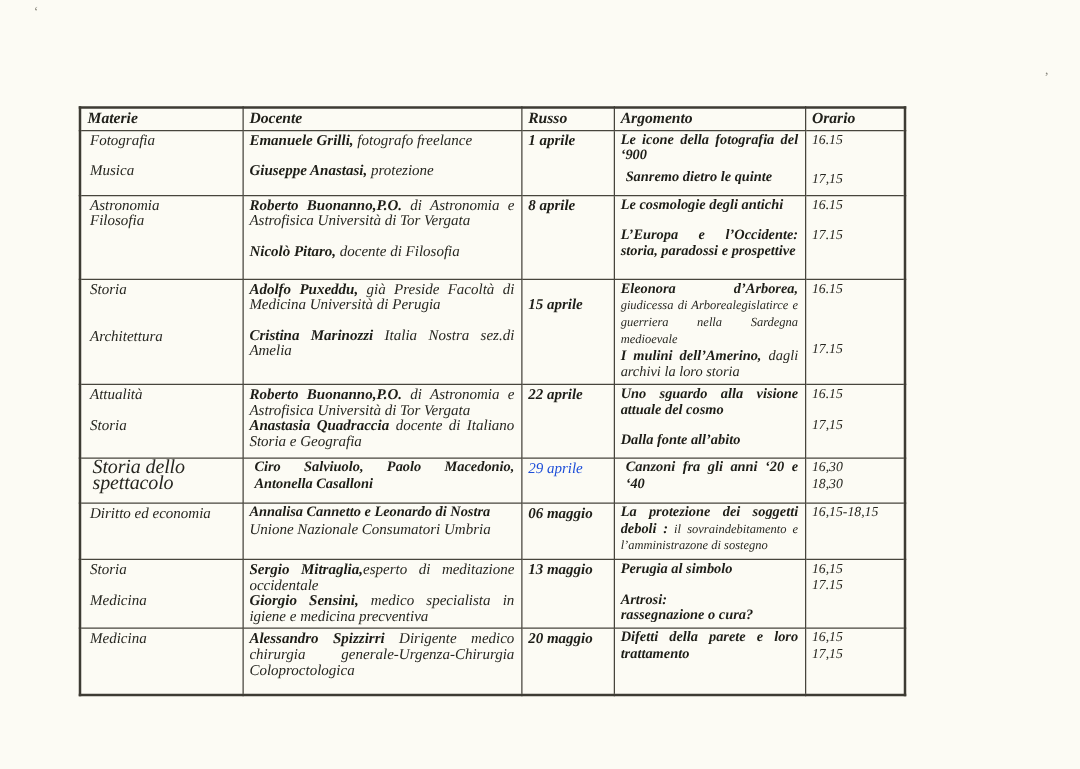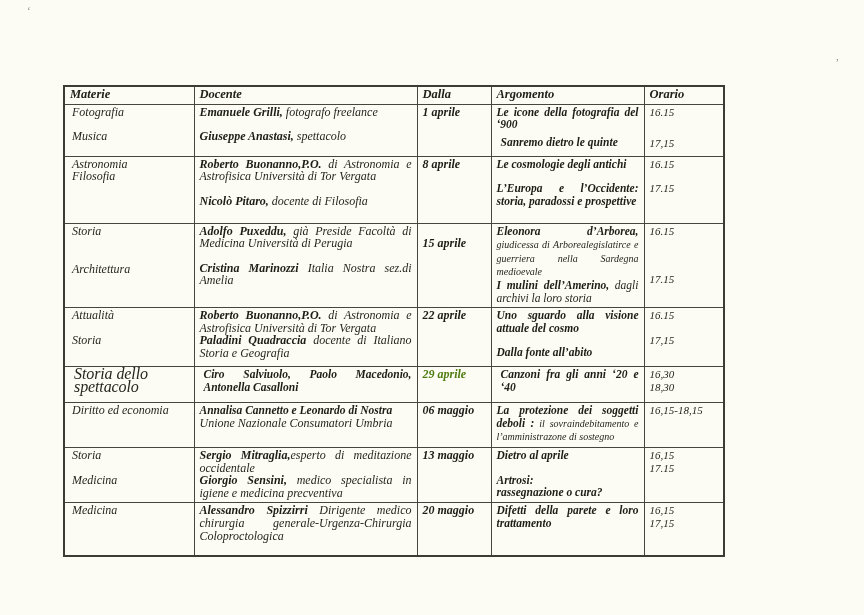--- a/index.html
+++ b/index.html
@@ -40,21 +40,21 @@
   .tr0{height:52px}.tr1{height:67px}.tr2{height:81px}.tr3{height:59px}
   .tr4{height:36px}.tr5{height:39px}.tr6{height:55px}.tr7{height:53px}
   .mat{padding-left:2px;}
   .mat.tight{font-size:16px;letter-spacing:-.1px;}
   .entry{margin:0;text-align:justify;}
   .entry.fit{font-size:11.5px;}
   .arg .entry{font-size:11.5px;}
   .b{font-weight:bold;color:#1d1d17;}
   .small{font-size:10px;}
   .date{font-weight:bold;color:#1d1d17;}
-  .date.light{font-weight:bold;color:#4d7c0f;}
+  .date.light{font-weight:normal;color:#1d4ed8;}
   .time{font-size:11px;line-height:12.6px;}
   .ind{padding-left:4px;}
   .gapA{margin-top:5px;font-style:italic;}
   .gap1{margin-top:12px;}
   .gap15{margin-top:19px;}
   .gap2{margin-top:26px;}
   .gap3{margin-top:36px;}
 </style>
 </head>
 <body>
@@ -69,35 +69,35 @@
       <col class="w-materie">
         <col class="w-docente">
         <col class="w-data">
         <col class="w-argomento">
         <col class="w-orario">
     </colgroup>
     <thead>
       <tr>
         <th>Materie</th>
         <th class="center">Docente</th>
-        <th>Dalla</th>
+        <th>Russo</th>
         <th class="center">Argomento</th>
         <th>Orario</th>
       </tr>
     </thead>
     <tbody>
 
       <tr class="tr0">
         <td>
           <div class="mat">Fotografia</div>
           <div class="mat gap1">Musica</div>
         </td>
         <td>
           <p class="entry"><span class="b">Emanuele Grilli,</span><span> fotografo freelance</span></p>
-          <p class="entry gap1"><span class="b">Giuseppe Anastasi,</span><span> spettacolo</span></p>
+          <p class="entry gap1"><span class="b">Giuseppe Anastasi,</span><span> protezione</span></p>
         </td>
         <td>
           <div class="date">1 aprile</div>
         </td>
         <td class="arg">
           <p class="entry"><span class="b">Le icone della fotografia del ‘900</span></p>
           <p class="entry gapA ind"><span class="b">Sanremo dietro le quinte</span></p>
         </td>
         <td>
           <div class="time">16.15</div>
@@ -149,21 +149,21 @@
         </td>
       </tr>
 
       <tr class="tr3">
         <td>
           <div class="mat">Attualità</div>
           <div class="mat gap1">Storia</div>
         </td>
         <td>
           <p class="entry"><span class="b">Roberto Buonanno,P.O.</span><span> di Astronomia e Astrofisica Università di Tor Vergata</span></p>
-          <p class="entry"><span class="b">Paladini Quadraccia</span><span> docente di Italiano Storia e Geografia</span></p>
+          <p class="entry"><span class="b">Anastasia Quadraccia</span><span> docente di Italiano Storia e Geografia</span></p>
         </td>
         <td>
           <div class="date">22 aprile</div>
         </td>
         <td class="arg">
           <p class="entry"><span class="b">Uno sguardo alla visione attuale del cosmo</span></p>
           <p class="entry gap1"><span class="b">Dalla fonte all’abito</span></p>
         </td>
         <td>
           <div class="time">16.15</div>
@@ -215,21 +215,21 @@
           <div class="mat gap1">Medicina</div>
         </td>
         <td>
           <p class="entry"><span class="b">Sergio Mitraglia,</span><span>esperto di meditazione occidentale</span></p>
           <p class="entry"><span class="b">Giorgio Sensini,</span><span> medico specialista in igiene e medicina precventiva</span></p>
         </td>
         <td>
           <div class="date">13 maggio</div>
         </td>
         <td class="arg">
-          <p class="entry"><span class="b">Dietro al aprile</span></p>
+          <p class="entry"><span class="b">Perugia al simbolo</span></p>
           <p class="entry gap1"><span class="b">Artrosi:</span></p>
           <p class="entry"><span class="b">rassegnazione o cura?</span></p>
         </td>
         <td>
           <div class="time">16,15</div>
           <div class="time">17.15</div>
         </td>
       </tr>
 
       <tr class="tr7">

